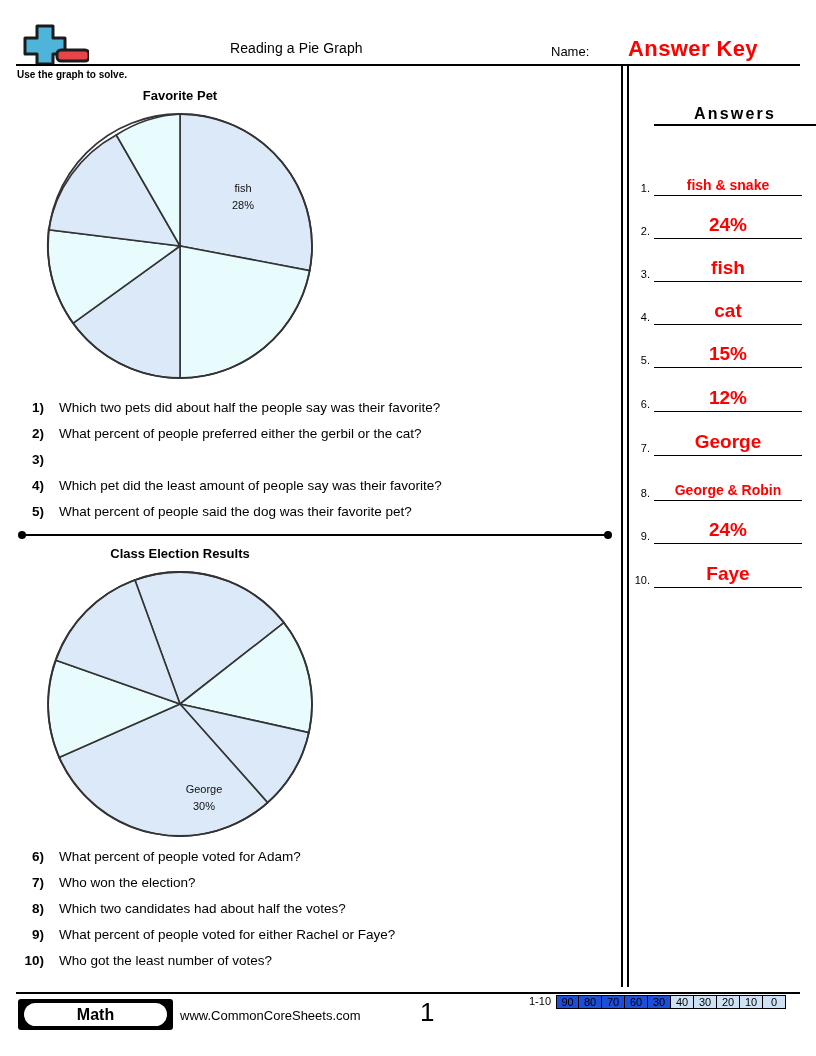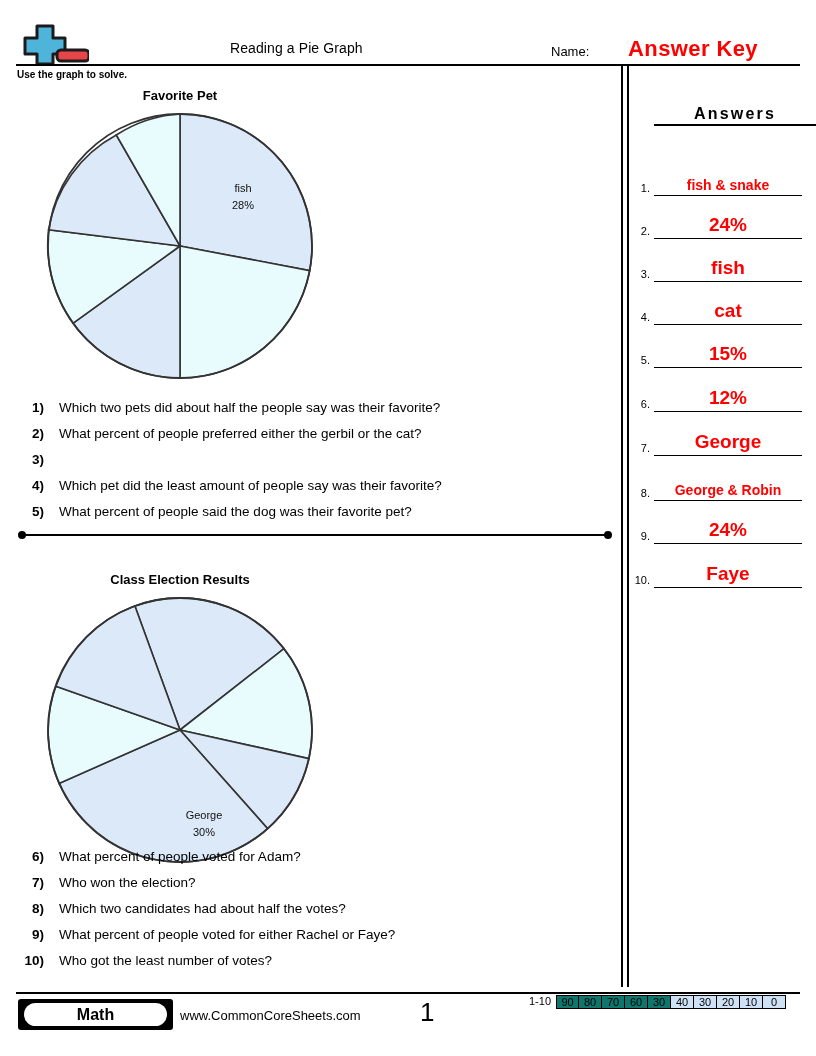--- a/index.html
+++ b/index.html
@@ -228,21 +228,21 @@
     padding-right: 5px;
     font-size: 11px;
   }
   .scale-cell {
     width: 23px;
     border: 1px solid #000;
     border-left: none;
     display: flex;
     align-items: center;
     justify-content: center;
-    background: #0f766e;
+    background: #1d4ed8;
     font-size: 11px;
   }
   .scale-cell.first { border-left: 1px solid #000; }
   .scale-cell.hl { background: #cfe2f5; }
 </style>
 </head>
 <body>
 
 <div id="header">
 
@@ -303,21 +303,21 @@
     <div class="qtext">What percent of people said the dog was their favorite pet?</div>
   </div>
 </div>
 
 <div id="section-divider">
   <span class="dot left"></span>
   <span class="dline"></span>
   <span class="dot right"></span>
 </div>
 
-<div class="chart-block" style="left:35px; top:572px; width:290px; height:295px;">
+<div class="chart-block" style="left:35px; top:546px; width:290px; height:295px;">
   <div class="chart-title">Class Election Results</div>
   <div class="pie-wrap">
     <svg class="pie-svg" width="272" height="272" viewBox="0 0 272 272">
 
       <path d="M136 136 L90.9 12.0 A132 132 0 0 1 240.0 54.7 Z" fill="#dbe9f8" stroke="#333" stroke-width="1.6"></path>
 
       <path d="M136 136 L240.0 54.7 A132 132 0 0 1 264.9 164.6 Z" fill="#e8fcfd" stroke="#333" stroke-width="1.6"></path>
 
       <path d="M136 136 L264.9 164.6 A132 132 0 0 1 223.6 234.6 Z" fill="#dbe9f8" stroke="#333" stroke-width="1.6"></path>
 

